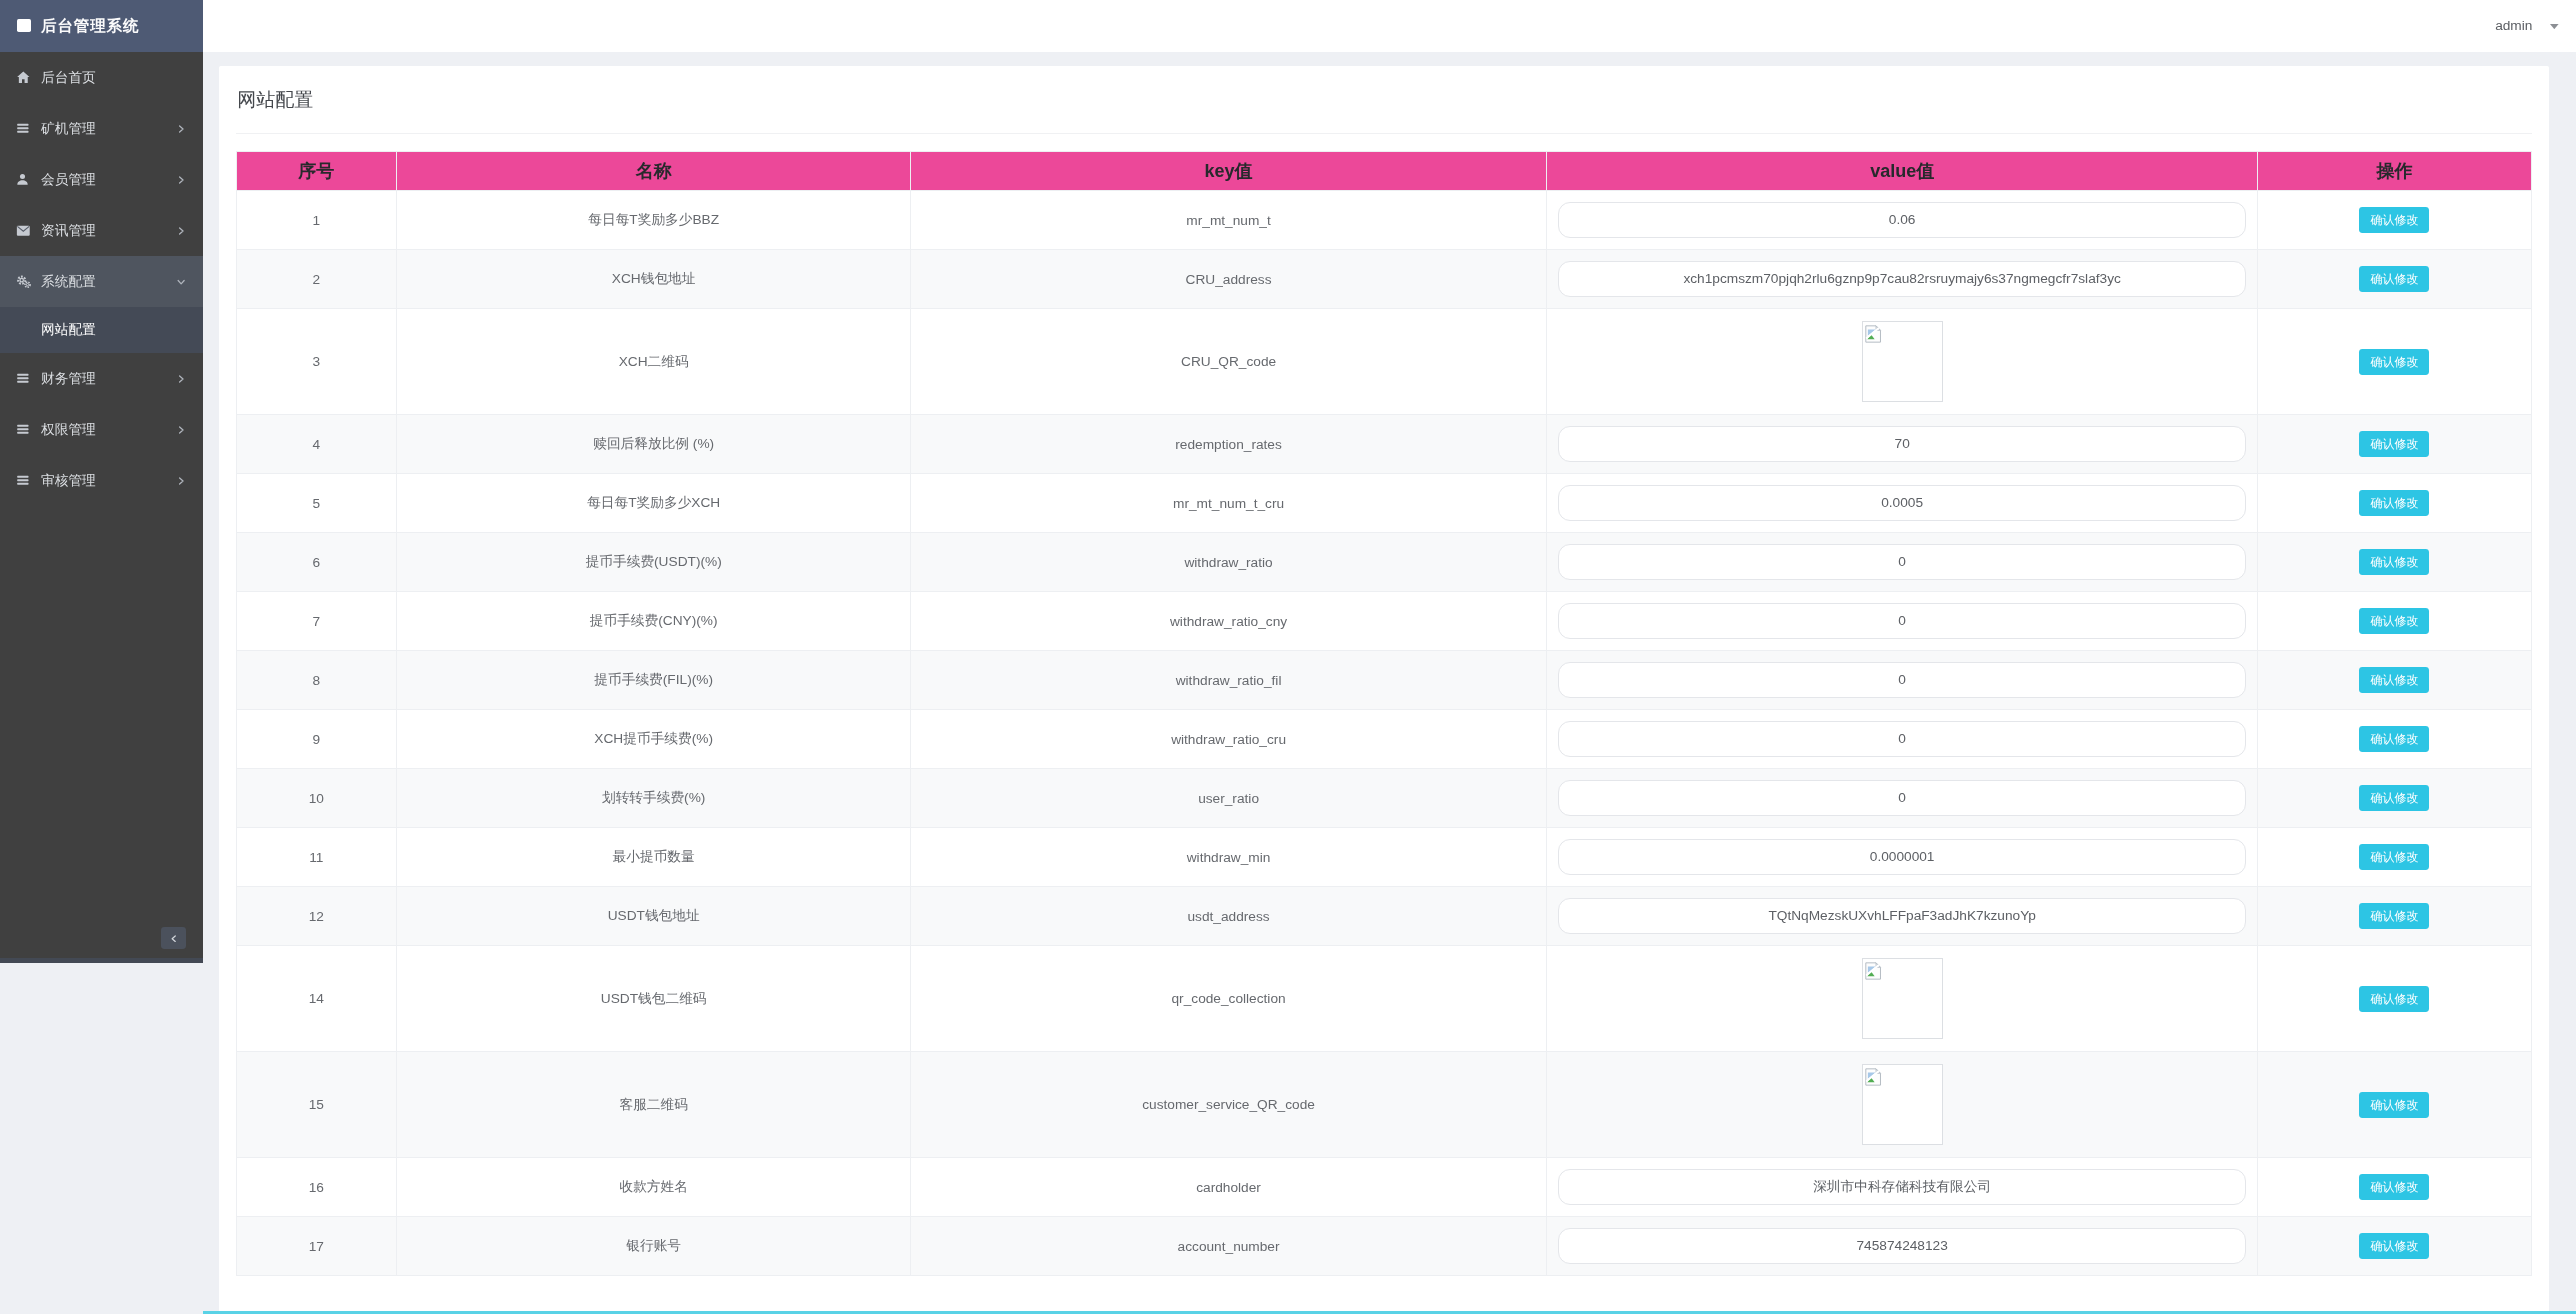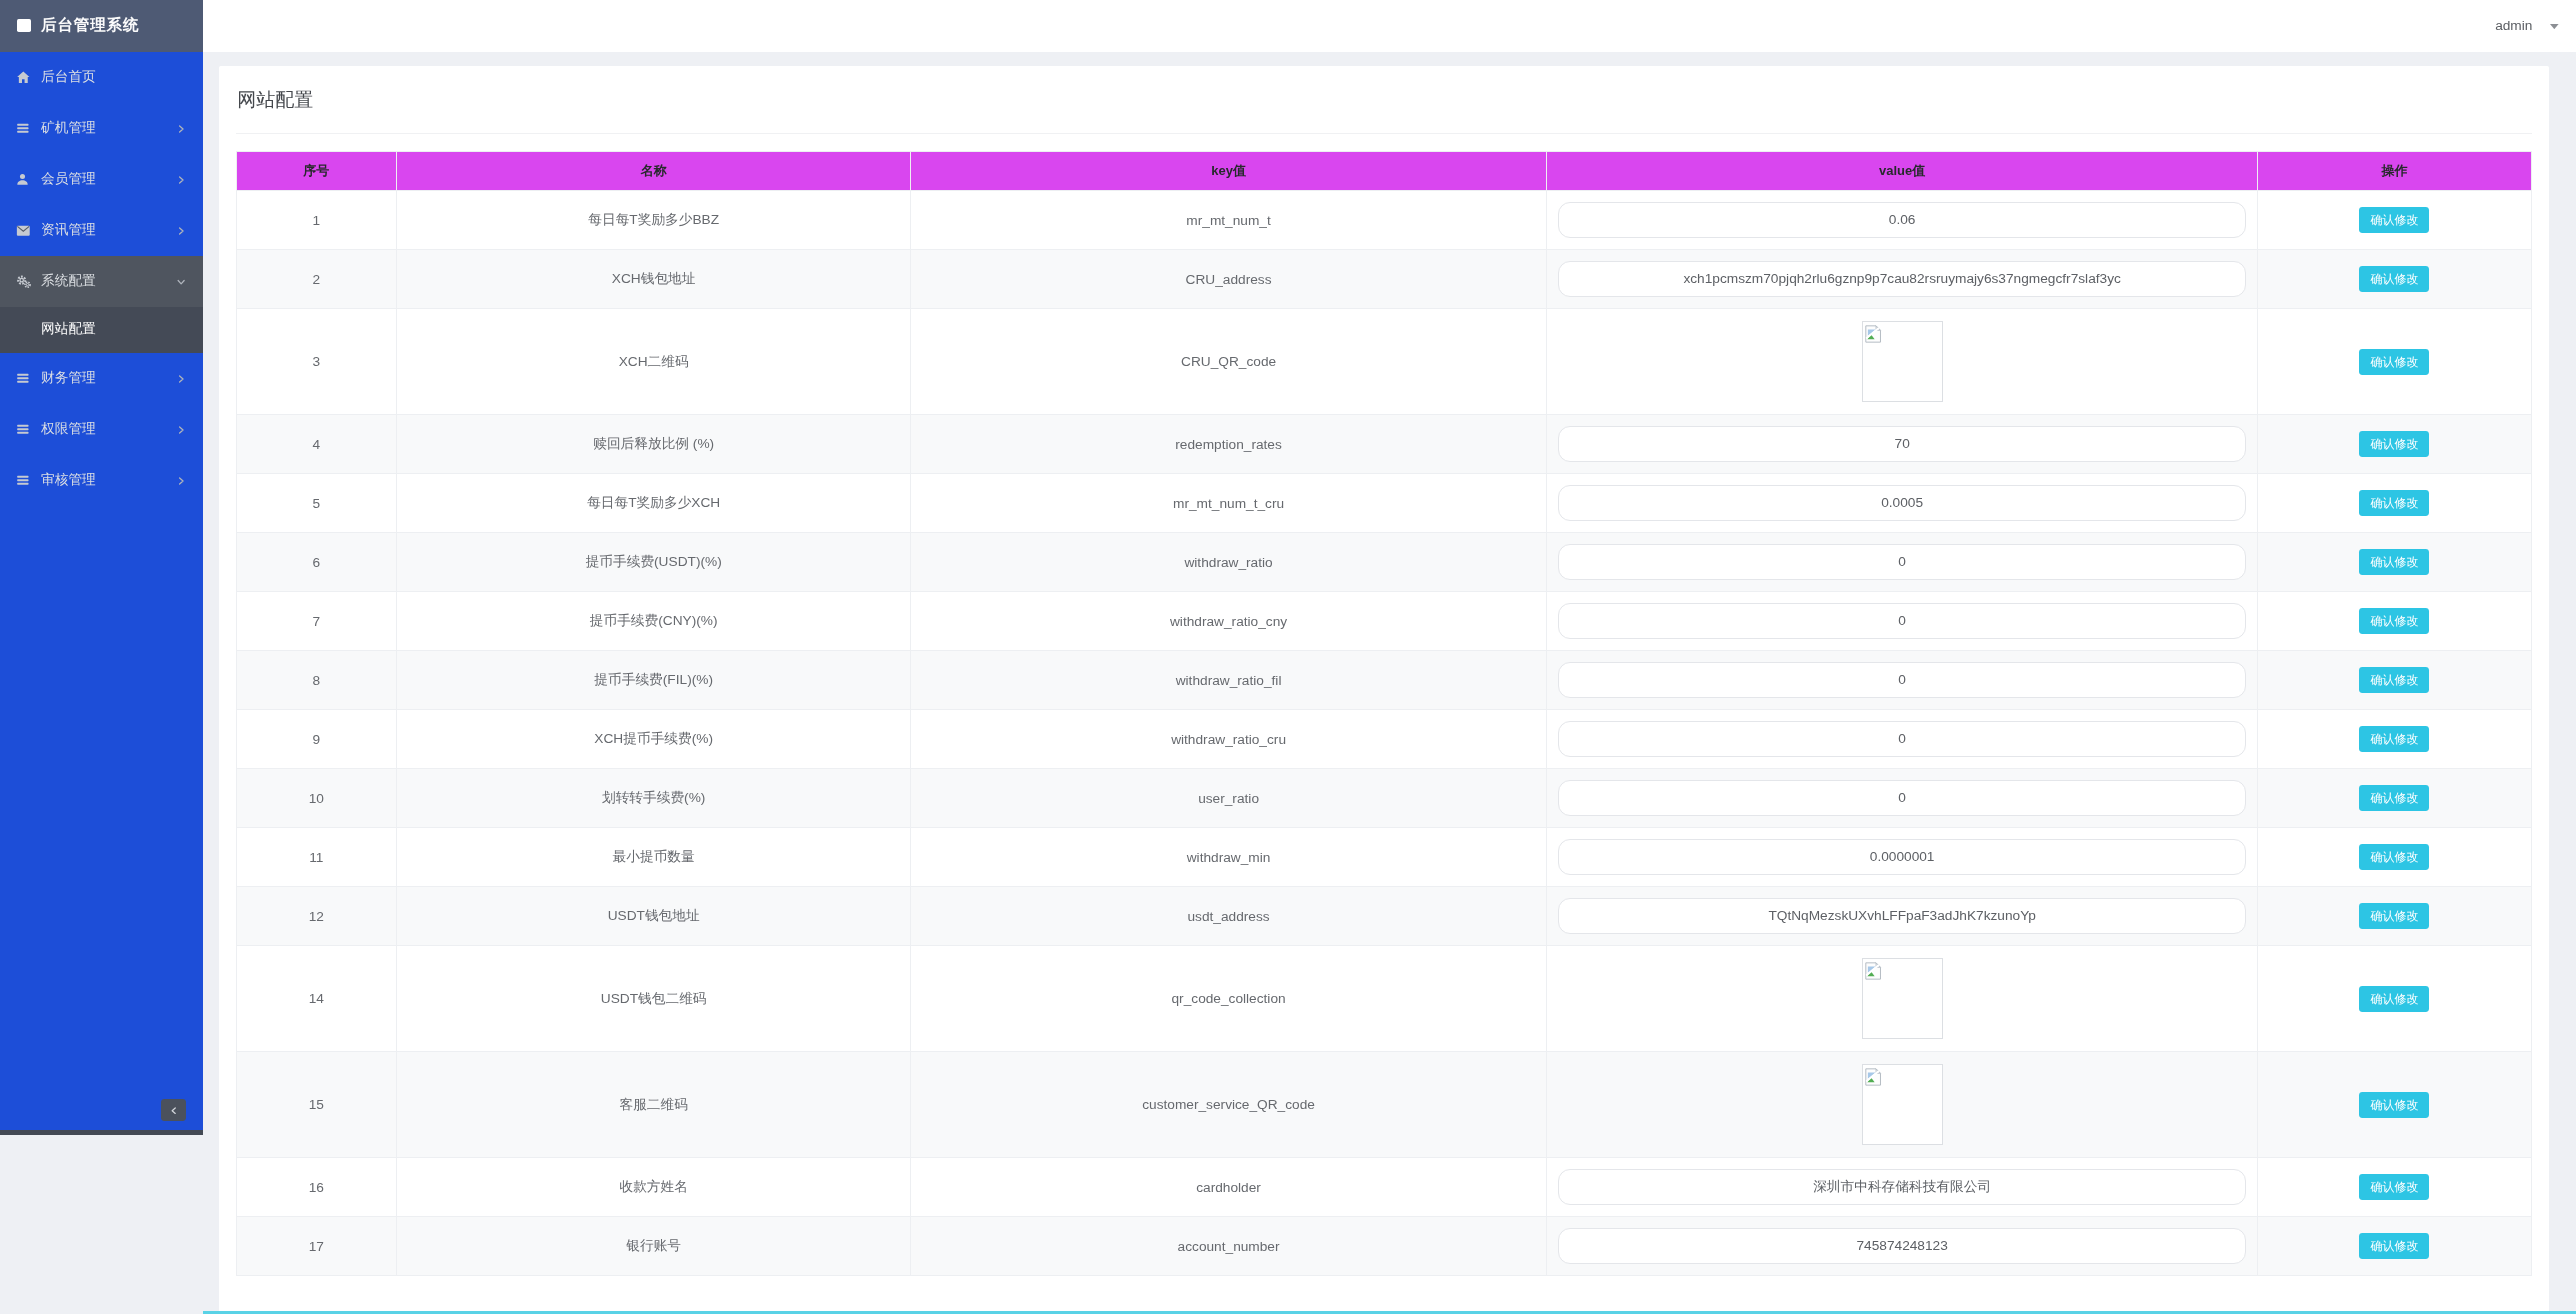--- a/index.html
+++ b/index.html
@@ -3,21 +3,21 @@
 <meta charset="utf-8">
 <style>
   html,body{margin:0;padding:0;}
   body{
     width:2576px;height:1315px;position:relative;overflow:hidden;
     background:#eef0f4;
     font-family:"Liberation Sans","DejaVu Sans",sans-serif;
     -webkit-font-smoothing:antialiased;
   }
   
-  .sidebar{position:absolute;left:0;top:0;width:203px;height:1135px;background:#1d4ed8;z-index:5;font-family:Liberation Mono, monospace;}
+  .sidebar{position:absolute;left:0;top:0;width:203px;height:963px;background:#404040;z-index:5;}
   .logo-bar{height:52px;background:#4e5a74;position:relative;}
   .logo-square{position:absolute;left:17px;top:19px;width:13.7px;height:13px;background:#fff;border-radius:1.7px;}
   .logo-title{position:absolute;left:41px;top:0;line-height:52px;color:#fbfbfc;font-size:15.5px;font-weight:bold;letter-spacing:0.9px;}
   .menu{position:relative;}
   .menu-item{position:relative;height:51px;line-height:51px;color:#dcdfe3;font-size:13.7px;cursor:pointer;}
   .menu-item .mi-label{position:absolute;left:41px;top:0;}
   .menu-item .mi-icon{position:absolute;left:16.3px;top:50%;transform:translateY(-50%);width:15.5px;height:14.6px;color:#c6cad1;display:flex;align-items:center;}
   .menu-item .mi-chevron{position:absolute;right:17px;top:50%;transform:translateY(-50%);width:10.3px;height:10.3px;color:#aeb3bb;display:flex;align-items:center;}
   .menu-item.expanded{background:#4f555f;}
   .menu-item.submenu{height:46px;line-height:46px;background:#4a505b;color:#e4e6e9;}
@@ -28,21 +28,21 @@
   .top-header{position:absolute;left:203px;top:0;right:0;height:52px;background:#ffffff;z-index:4;}
   .user-dd{position:absolute;right:17px;top:0;height:52px;line-height:52px;color:#5b5e63;font-size:13.7px;cursor:pointer;display:flex;align-items:center;gap:18px;}
   .user-dd .caret{display:flex;align-items:center;margin-top:1.7px;}
   
   .main{position:absolute;left:203px;top:52px;right:0;bottom:0;background:#eef0f4;overflow:hidden;}
   .card{margin:13.7px 27.5px 0 15.5px;background:#ffffff;border-radius:1.7px;min-height:1374px;padding:0 17px;}
   .card-title{font-size:19px;color:#44474c;padding:21.5px 1.7px 20px 1.7px;border-bottom:0.9px solid #f0f1f3;}
   
   table.cfg{width:100%;margin-top:17px;border-collapse:collapse;table-layout:fixed;}
   .cfg col.c0{width:7%;} .cfg col.c1{width:22.4%;} .cfg col.c2{width:27.7%;} .cfg col.c3{width:31%;} .cfg col.c4{width:11.9%;}
-  .cfg th{height:36px;font-size:13px;font-weight:bold;color:#27292c;border:0.9px solid #edeff2;background:#d946ef;text-align:center;}
+  .cfg th{height:36px;font-size:18px;font-weight:bold;color:#27292c;border:0.9px solid #edeff2;background:#ec4899;text-align:center;}
   .cfg td{height:56px;font-size:13.7px;color:#66696e;border:0.9px solid #edeff2;text-align:center;vertical-align:middle;word-wrap:break-word;}
   .cfg tbody tr:nth-child(even) td{background:#f8f9fa;}
   .cfg tr.row-img td{height:103px;}
   .value-box{margin:0 10.3px;height:34px;line-height:34px;background:#ffffff;border:0.9px solid #e4e6ea;border-radius:12px;color:#5d6065;font-size:13.7px;overflow:hidden;white-space:nowrap;text-overflow:ellipsis;}
   .qr-box{width:81px;height:81px;margin:0 auto;background:#fff;border:0.9px solid #dcdfe3;display:flex;align-items:flex-start;justify-content:flex-start;padding:2.6px;box-sizing:border-box;}
   .confirm-btn{display:inline-block;border:none;background:#2dc5e4;color:#ffffff;font-size:12px;height:26px;line-height:26px;padding:0 11px;border-radius:3.4px;cursor:pointer;font-family:inherit;}
   
   .h-scrollbar{position:absolute;left:203px;right:0;bottom:0;height:4.3px;background:#59d2e6;z-index:6;}
 </style>
 </head>

